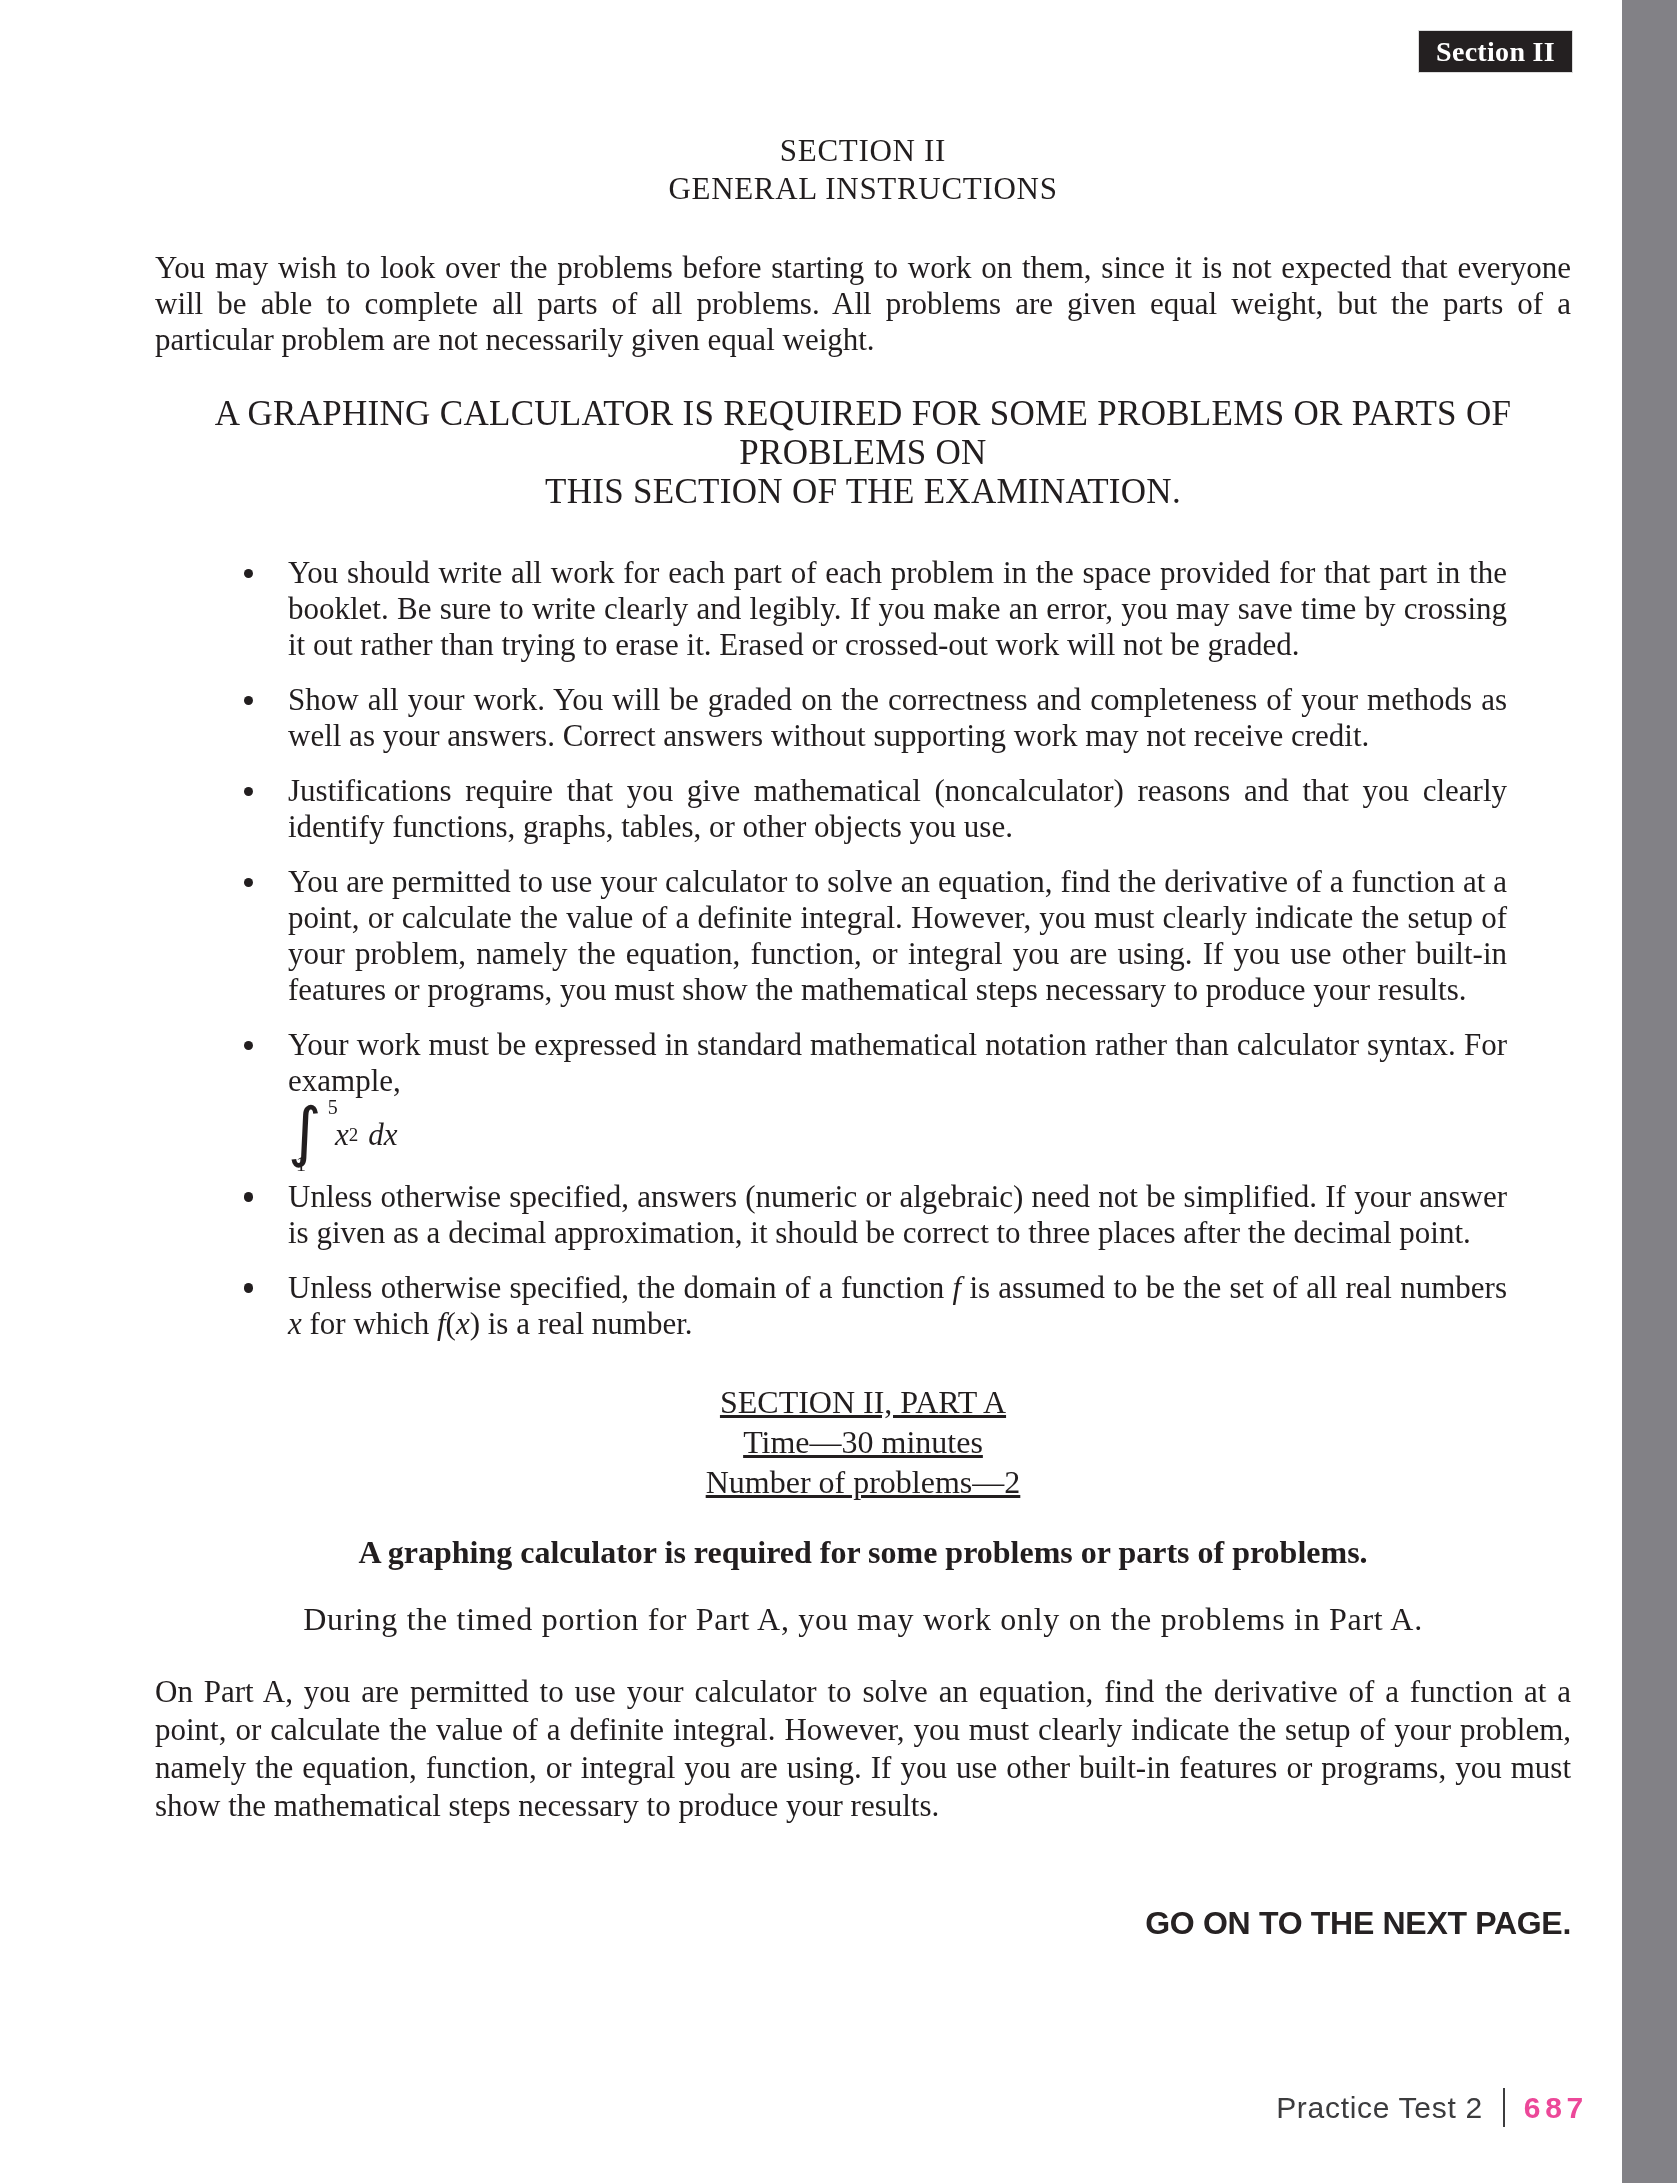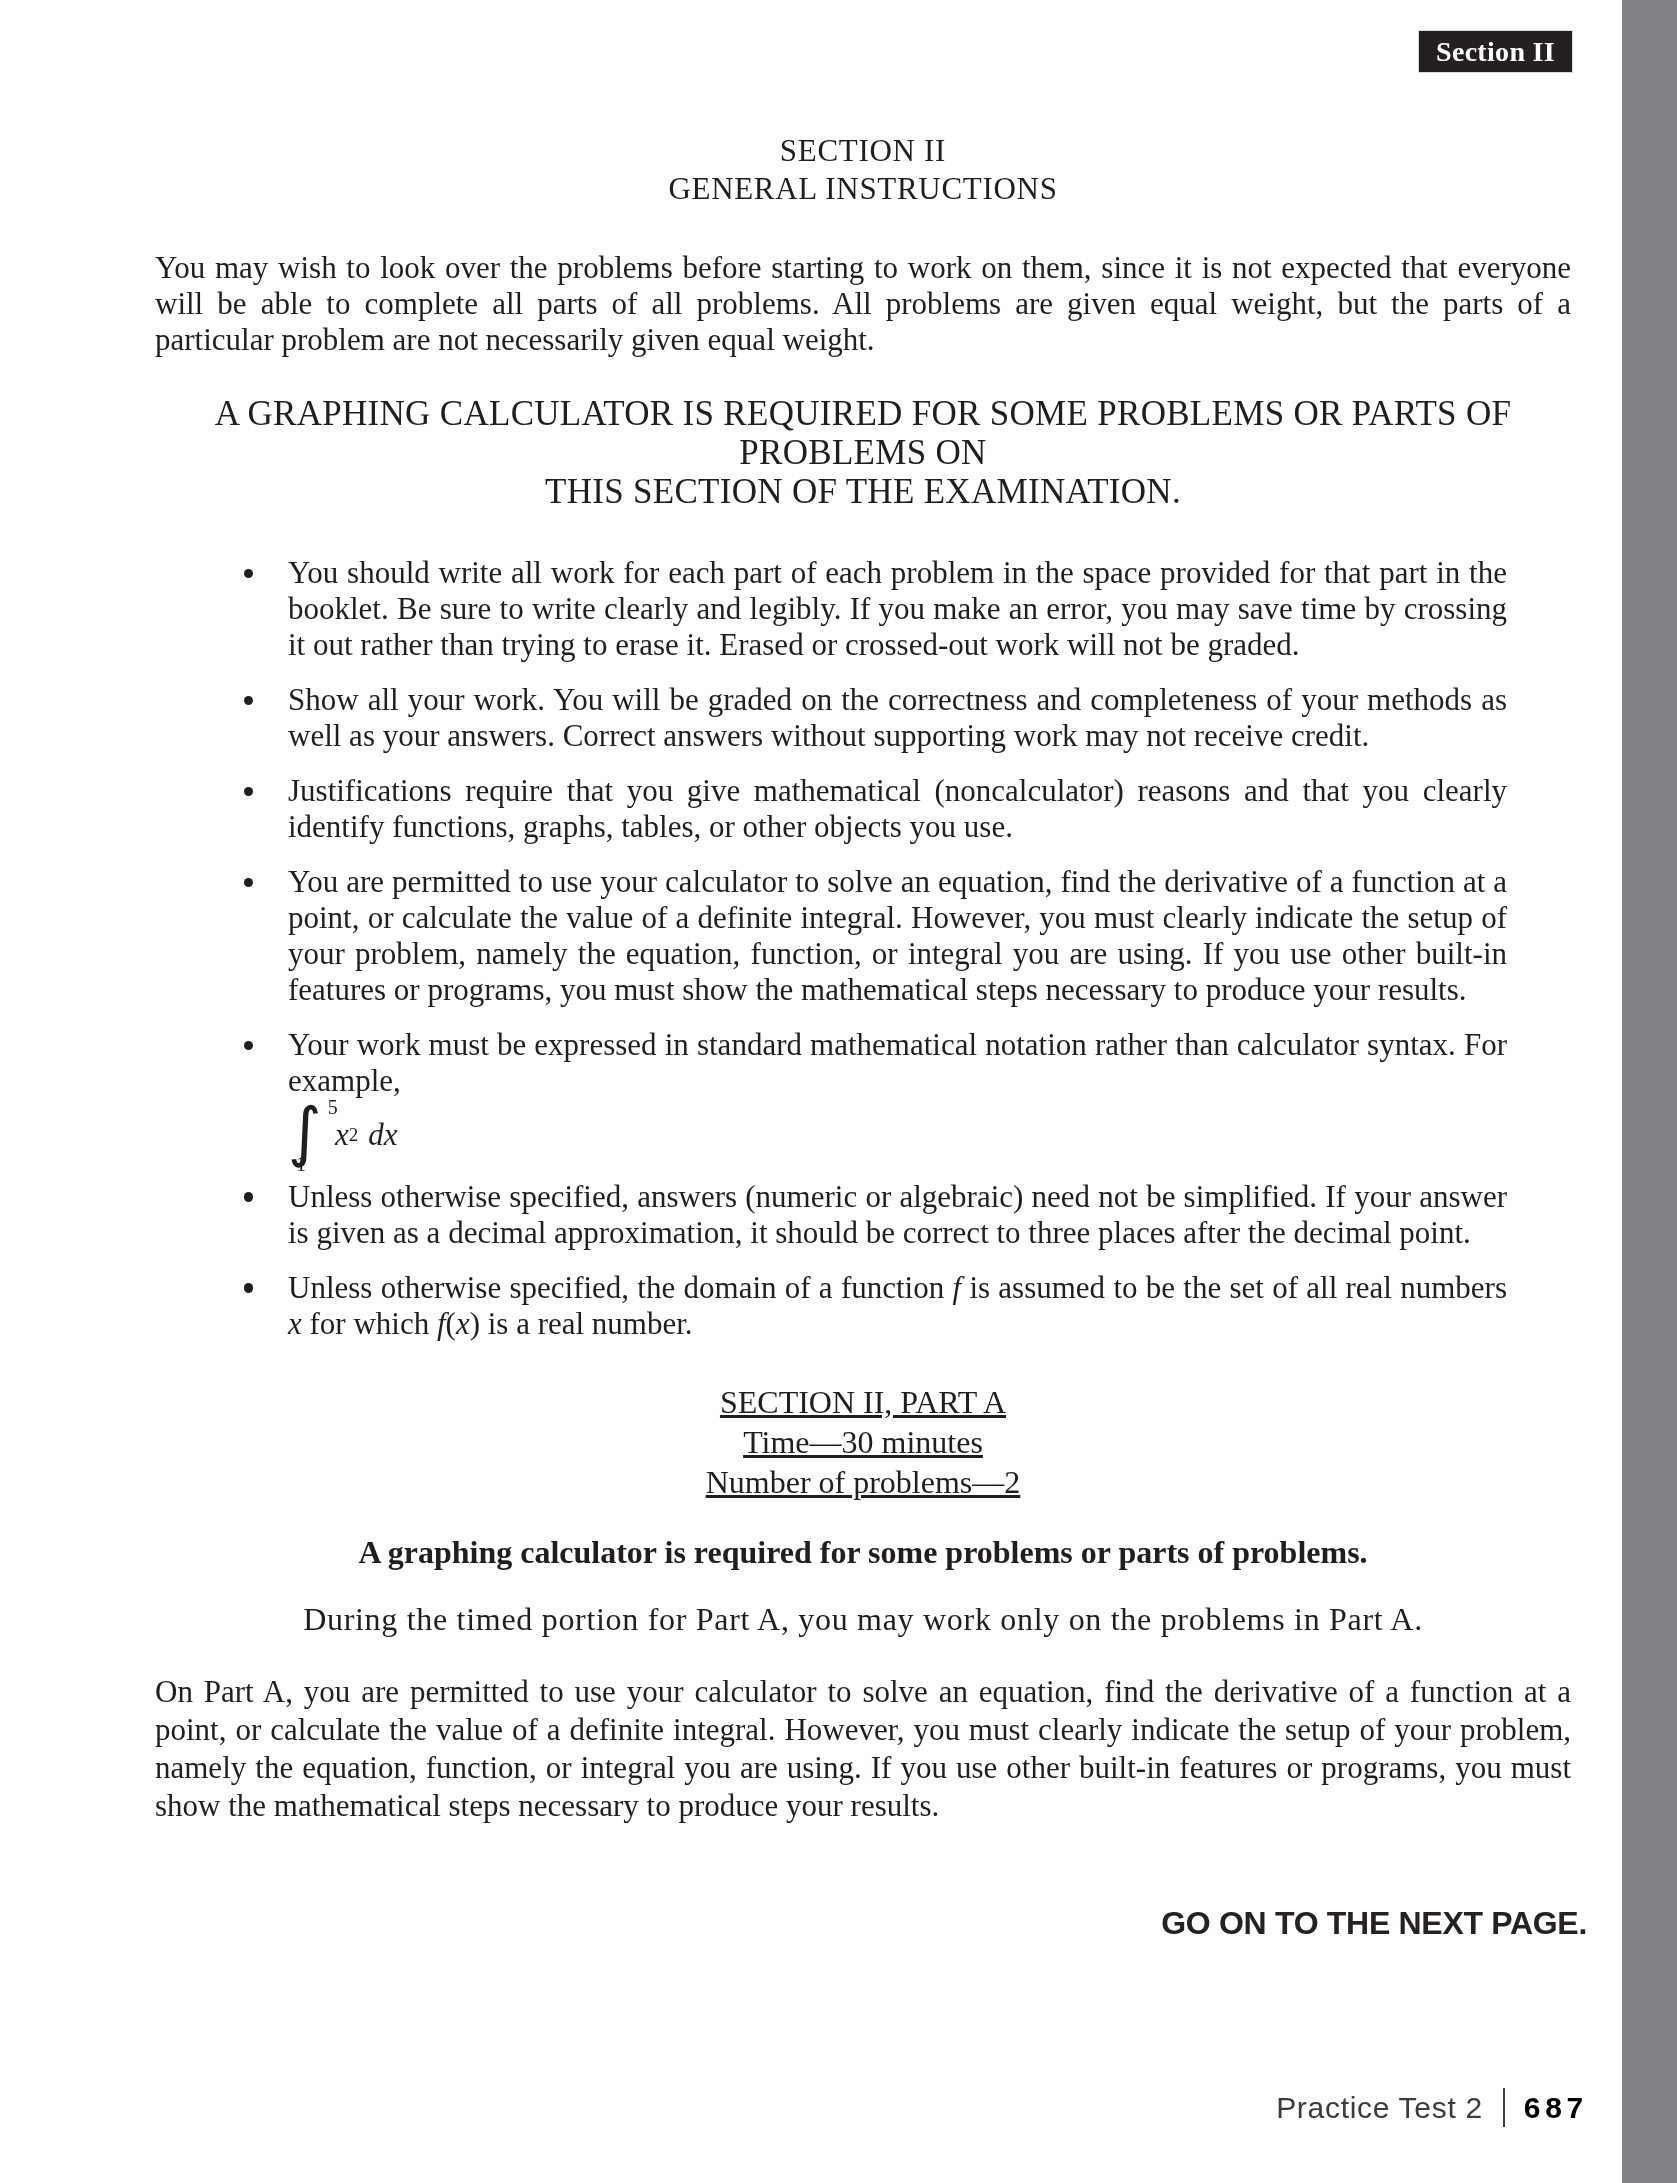--- a/index.html
+++ b/index.html
@@ -142,21 +142,21 @@
   }
   .parta-para{
     margin-top:34px;
     font-size:31px;
     line-height:38px;
     text-align:justify;
   }
   
   .go-on{
     position:absolute;
-    top:1905px; right:91px;
+    top:1905px; right:107px;
     font-family:"Liberation Sans","DejaVu Sans",sans-serif;
     font-weight:bold;
     font-size:32px;
     letter-spacing:-0.3px;
     color:#262223;
   }
   .footer{
     position:absolute;
     top:2054px; right:90px;
     display:flex;
@@ -172,21 +172,21 @@
   .footer .divider{
     width:2px; height:39px;
     background:#3c3c3e;
     margin:0 19px 0 20px;
   }
   .footer .pageno{
     font-family:"Liberation Sans","DejaVu Sans",sans-serif;
     font-weight:bold;
     font-size:30px;
     letter-spacing:4.7px;
-    color:#000000;
+    color:#ec4899;
   }
 </style>
 </head>
 <body>
 
 <div id="page">
 
   <div class="side-bar"></div>
 
   <div class="section-tab">

